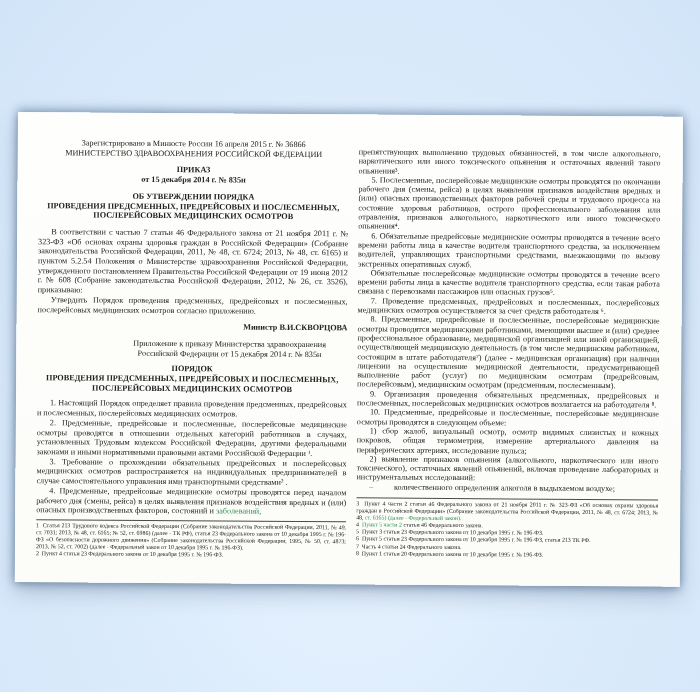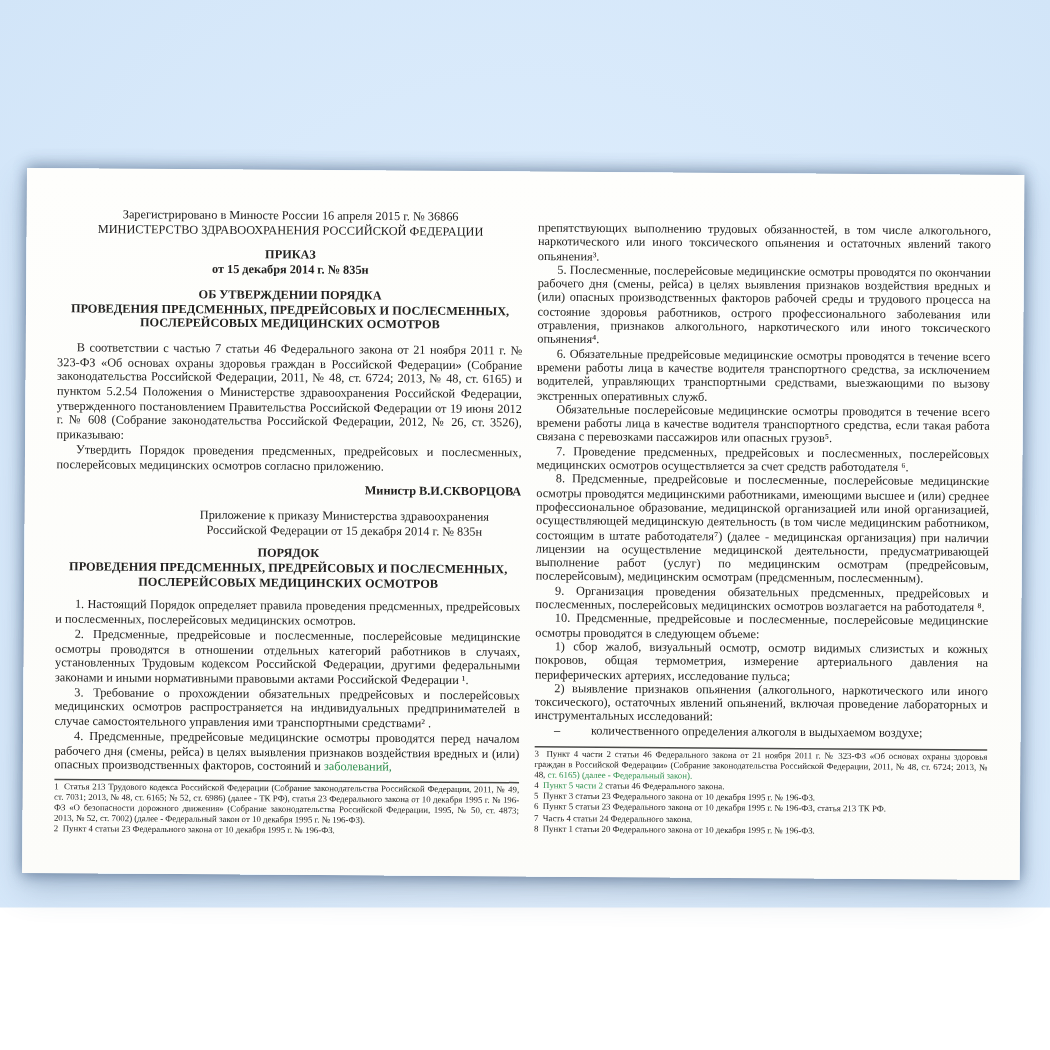--- a/index.html
+++ b/index.html
@@ -1,21 +1,21 @@
 <!DOCTYPE html>
 <html><head>
 <meta charset="utf-8">
 <style>
   html,body{margin:0;padding:0;}
   body{
     width:700px;height:700px;overflow:hidden;
     font-family:"Liberation Serif","DejaVu Serif",serif;
   }
   .scene{
-    position:relative;width:700px;height:605px;
+    position:relative;width:700px;height:692px;
     background:radial-gradient(ellipse at 50% 68%, #eaf4ff 0%, #dcecfc 45%, #d2e5f8 100%);
   }
   .paper{
     position:absolute;left:18px;top:112px;width:665px;height:470px;
     background:linear-gradient(180deg,#fefefc 0%,#fcfcf9 100%);
     transform:rotate(0.4deg);transform-origin:0 0;
     box-shadow:0 2px 9px rgba(70,95,130,.55),0 10px 22px rgba(70,95,130,.30),0 -4px 9px rgba(70,95,130,.30);
     color:#232220;
   }
   .page{position:absolute;top:0;height:100%;overflow:hidden;font-size:8.2px;text-align:justify;}

